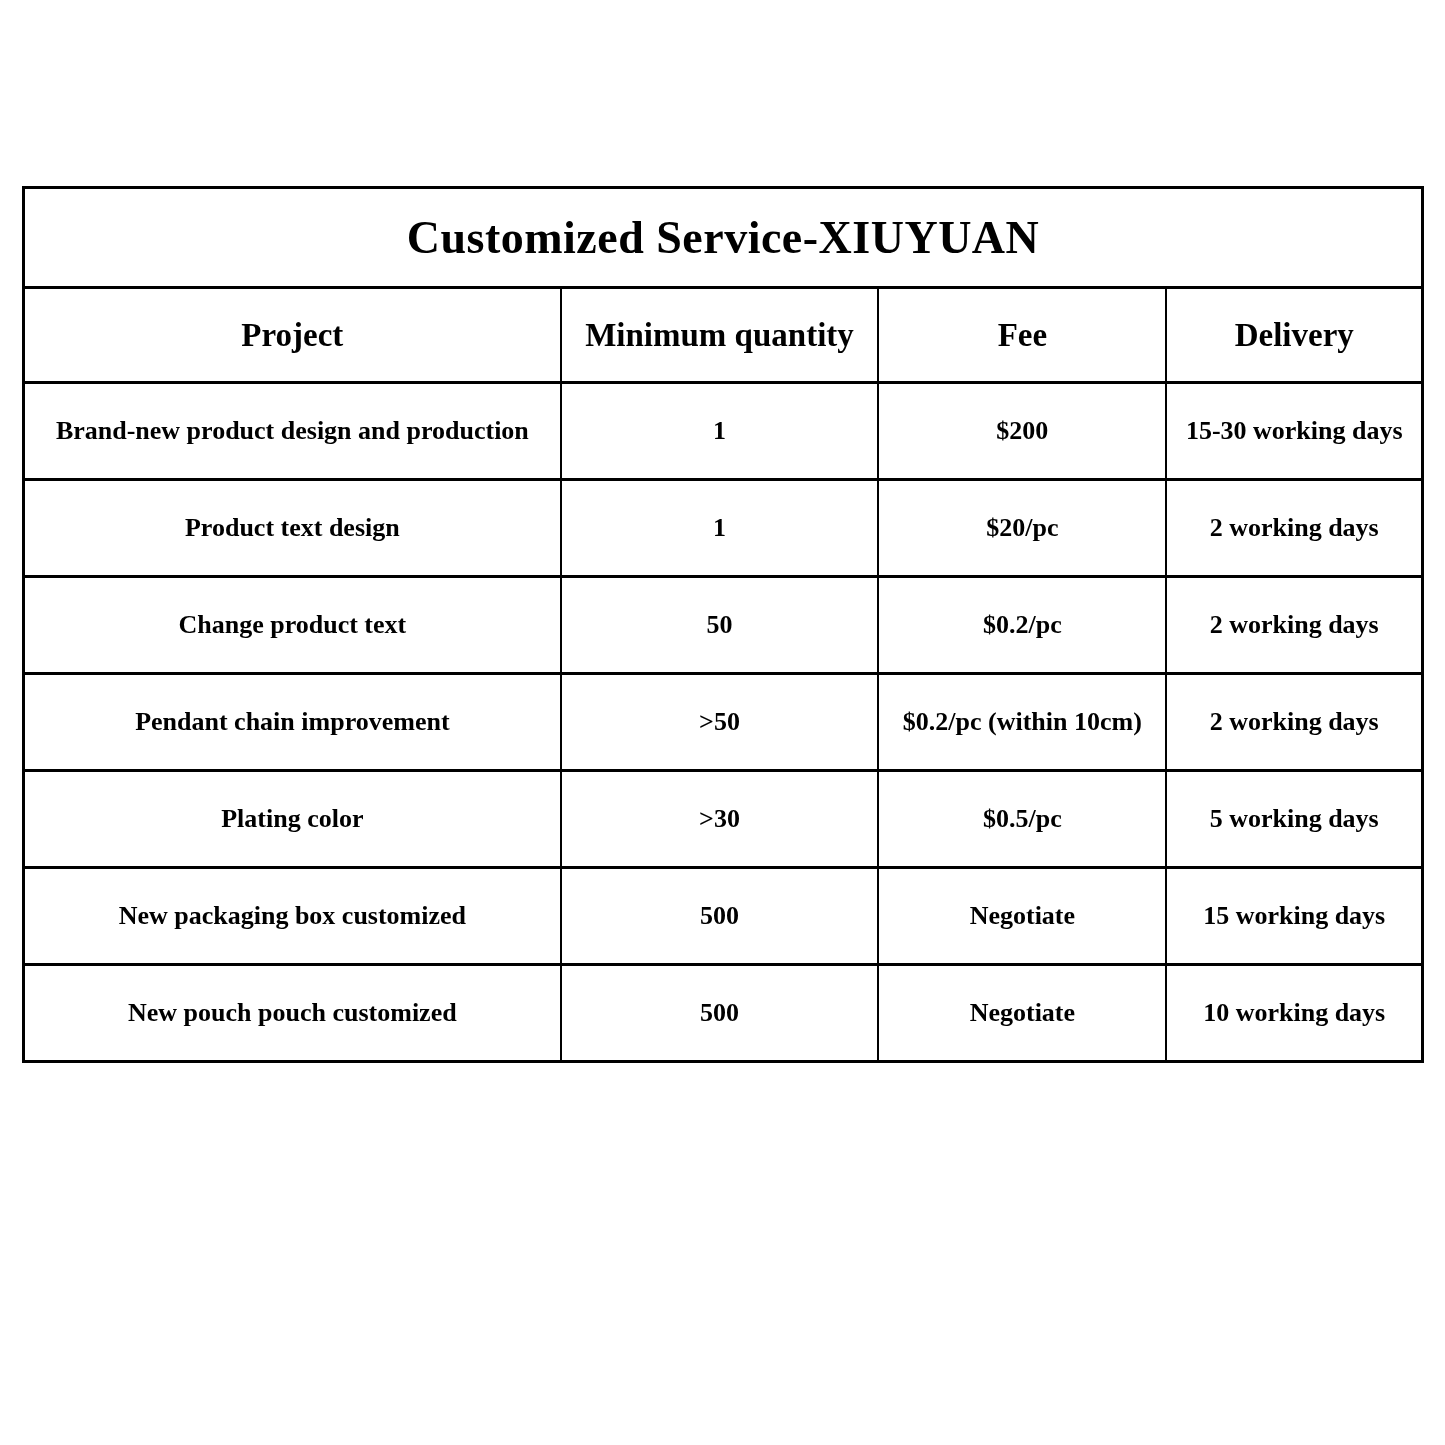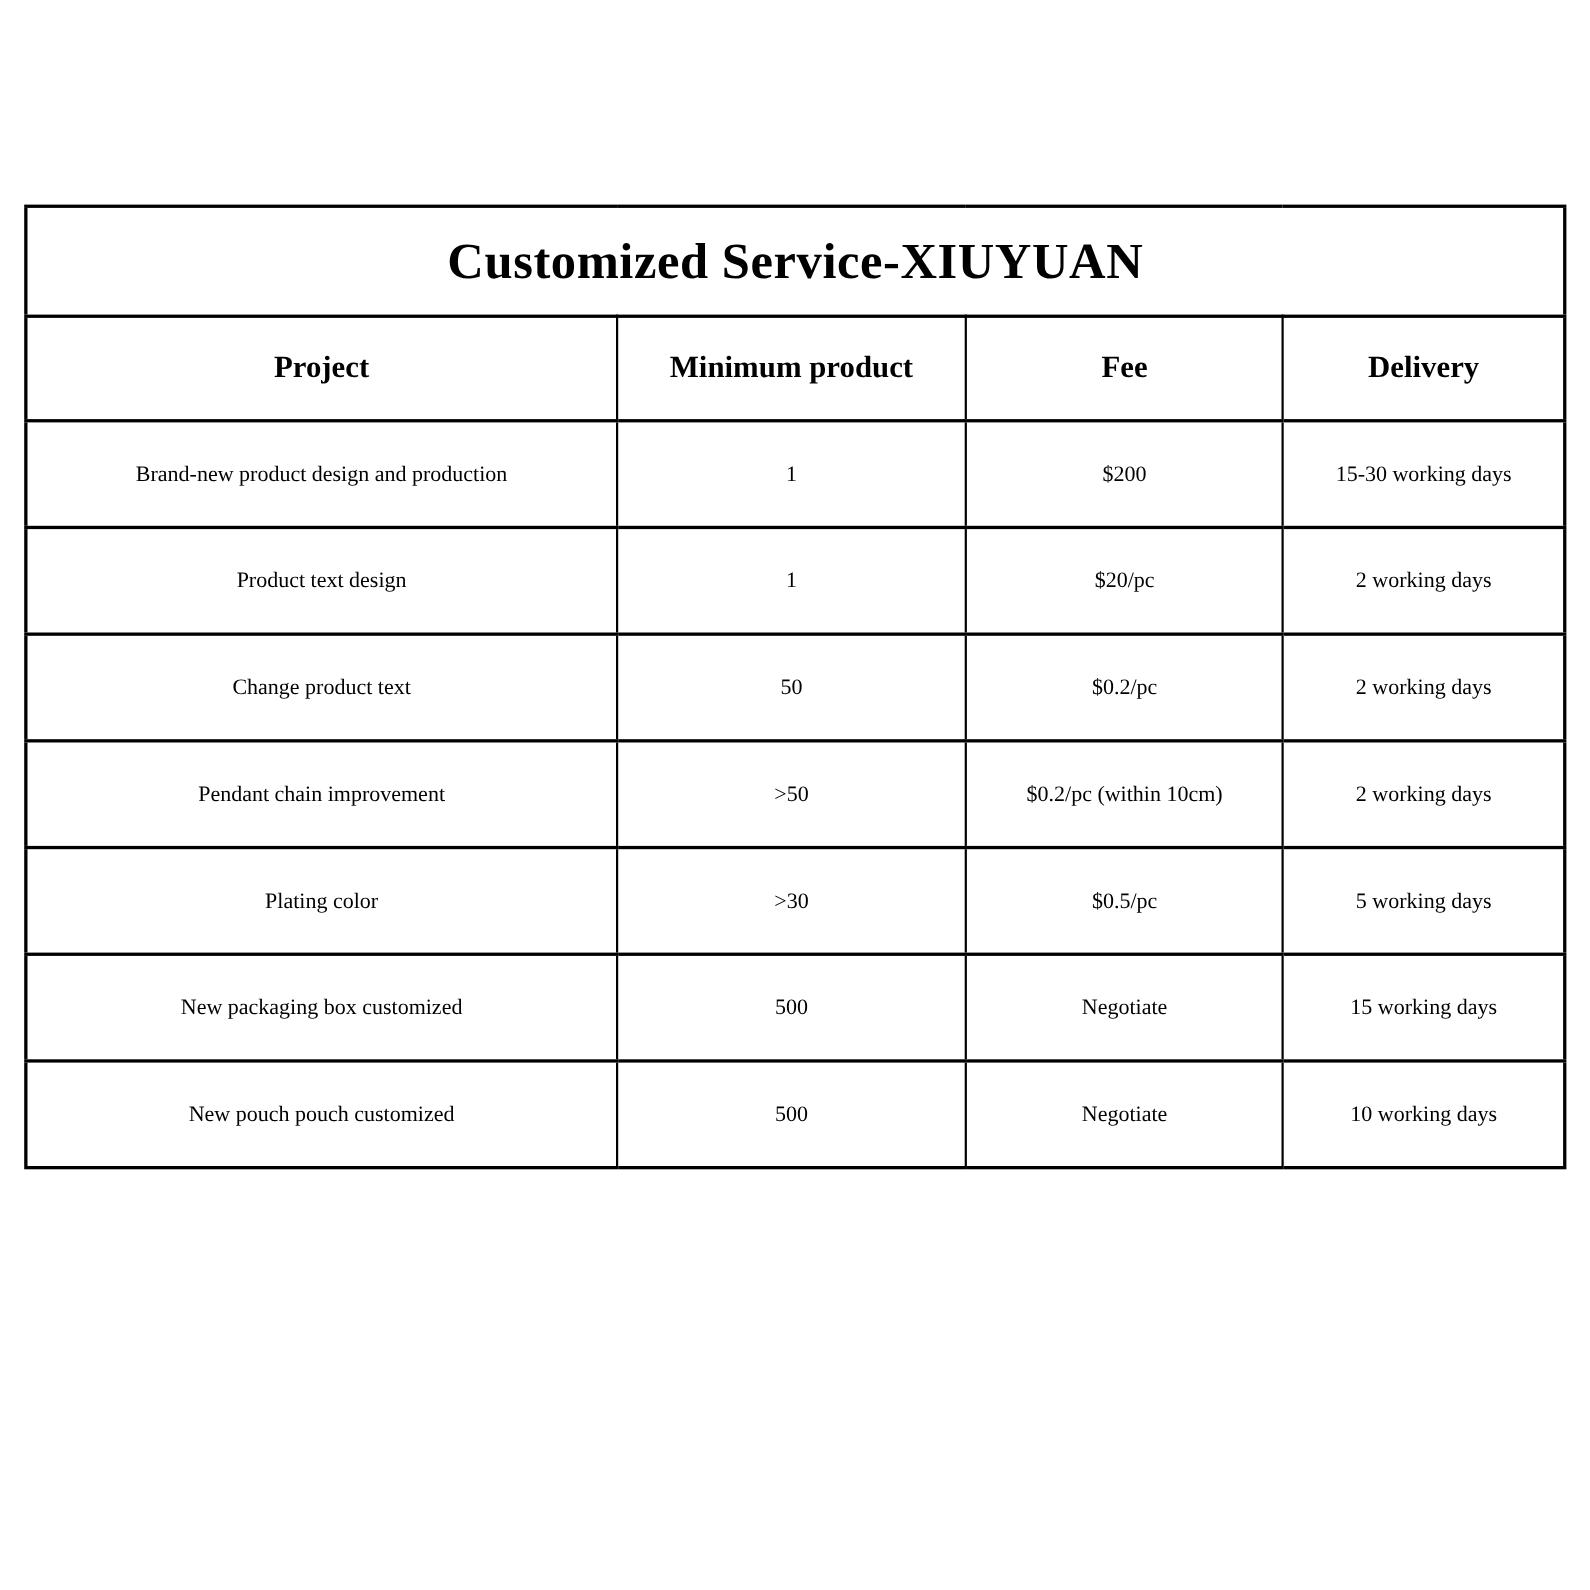--- a/index.html
+++ b/index.html
@@ -37,27 +37,27 @@
     overflow: hidden;
   }
   tr.title-row td {
     height: 97px;
     font-size: 46px;
     font-weight: bold;
     letter-spacing: 0.5px;
   }
   tr.header-row th {
     height: 92px;
-    font-size: 28px;
+    font-size: 33px;
     font-weight: bold;
   }
   tr.data-row td {
     height: 94px;
-    font-size: 20px;
-    font-weight: normal;
+    font-size: 26px;
+    font-weight: bold;
     margin-top: 20px;
   }
   col.c-project  { width: 38.4%; }
   col.c-minqty   { width: 22.7%; }
   col.c-fee      { width: 20.6%; }
   col.c-delivery { width: 18.3%; }
 </style>
 </head>
 <body>
 
@@ -68,21 +68,21 @@
       <col class="c-minqty">
       <col class="c-fee">
       <col class="c-delivery">
     </colgroup>
     <tbody>
       <tr class="title-row">
         <td colspan="4">Customized Service-XIUYUAN</td>
       </tr>
       <tr class="header-row">
         <th>Project</th>
-        <th>Minimum product</th>
+        <th>Minimum quantity</th>
         <th>Fee</th>
         <th>Delivery</th>
       </tr>
 
       <tr class="data-row">
         <td>Brand-new product design and production</td>
         <td>1</td>
         <td>$200</td>
         <td>15-30 working days</td>
       </tr>

